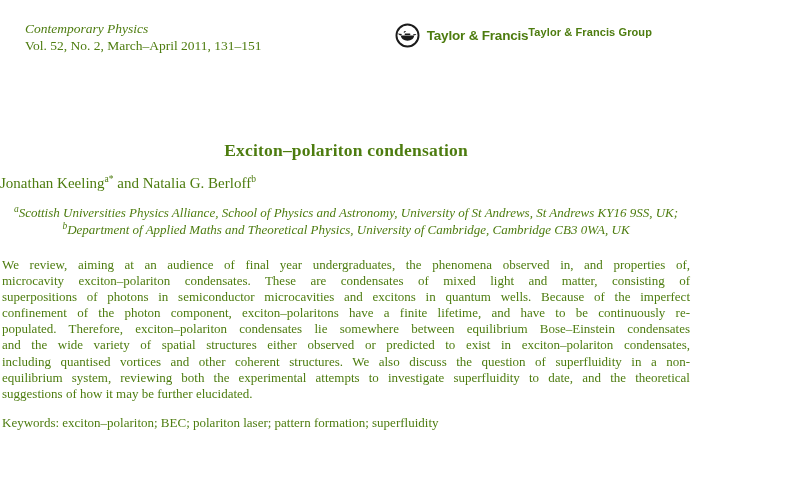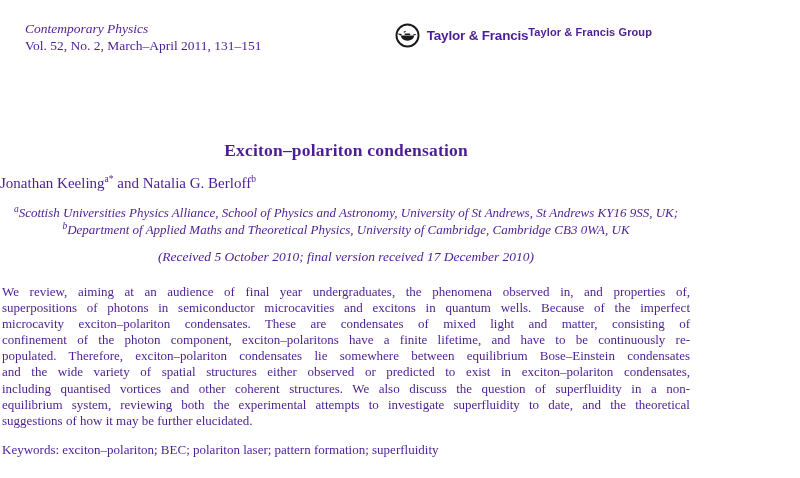--- a/index.html
+++ b/index.html
@@ -5,21 +5,21 @@
   html, body {
     margin: 0;
     padding: 0;
     background: #ffffff;
   }
   .page {
     position: relative;
     width: 692px;
     height: 478px;
     background: #ffffff;
-    color: #4c1d95;
+    color: #4d7c0f;
     font-family: "Liberation Serif", "DejaVu Serif", serif;
     overflow: hidden;
   }
   
   .header {
     display: flex;
     justify-content: space-between;
     align-items: flex-start;
     padding: 20px 40px 0 25px;
   }
@@ -146,26 +146,25 @@
 
   <h1 class="title">Exciton–polariton condensation</h1>
 
   <div class="authors"><span>Jonathan Keeling</span><sup>a*</sup><span> and </span><span>Natalia G. Berloff</span><sup>b</sup></div>
 
   <div class="affiliations">
     <div class="affil-line"><sup>a</sup><span>Scottish Universities Physics Alliance, School of Physics and Astronomy, University of St Andrews, St Andrews KY16 9SS, UK;</span></div>
     <div class="affil-line"><sup>b</sup><span>Department of Applied Maths and Theoretical Physics, University of Cambridge, Cambridge CB3 0WA, UK</span></div>
   </div>
 
-  <div class="received">(Received 5 October 2010; final version received 17 December 2010)</div>
 
   <div class="abstract">
     <div class="abs-line">We review, aiming at an audience of final year undergraduates, the phenomena observed in, and properties of,</div>
+    <div class="abs-line">microcavity exciton–polariton condensates. These are condensates of mixed light and matter, consisting of</div>
     <div class="abs-line">superpositions of photons in semiconductor microcavities and excitons in quantum wells. Because of the imperfect</div>
-    <div class="abs-line">microcavity exciton–polariton condensates. These are condensates of mixed light and matter, consisting of</div>
     <div class="abs-line">confinement of the photon component, exciton–polaritons have a finite lifetime, and have to be continuously re-</div>
     <div class="abs-line">populated. Therefore, exciton–polariton condensates lie somewhere between equilibrium Bose–Einstein condensates</div>
     <div class="abs-line">and the wide variety of spatial structures either observed or predicted to exist in exciton–polariton condensates,</div>
     <div class="abs-line">including quantised vortices and other coherent structures. We also discuss the question of superfluidity in a non-</div>
     <div class="abs-line">equilibrium system, reviewing both the experimental attempts to investigate superfluidity to date, and the theoretical</div>
     <div class="abs-line">suggestions of how it may be further elucidated.</div>
   </div>
 
   <div class="keywords"><span class="kw-label">Keywords:</span> <span>exciton–polariton; BEC; polariton laser; pattern formation; superfluidity</span></div>
 

